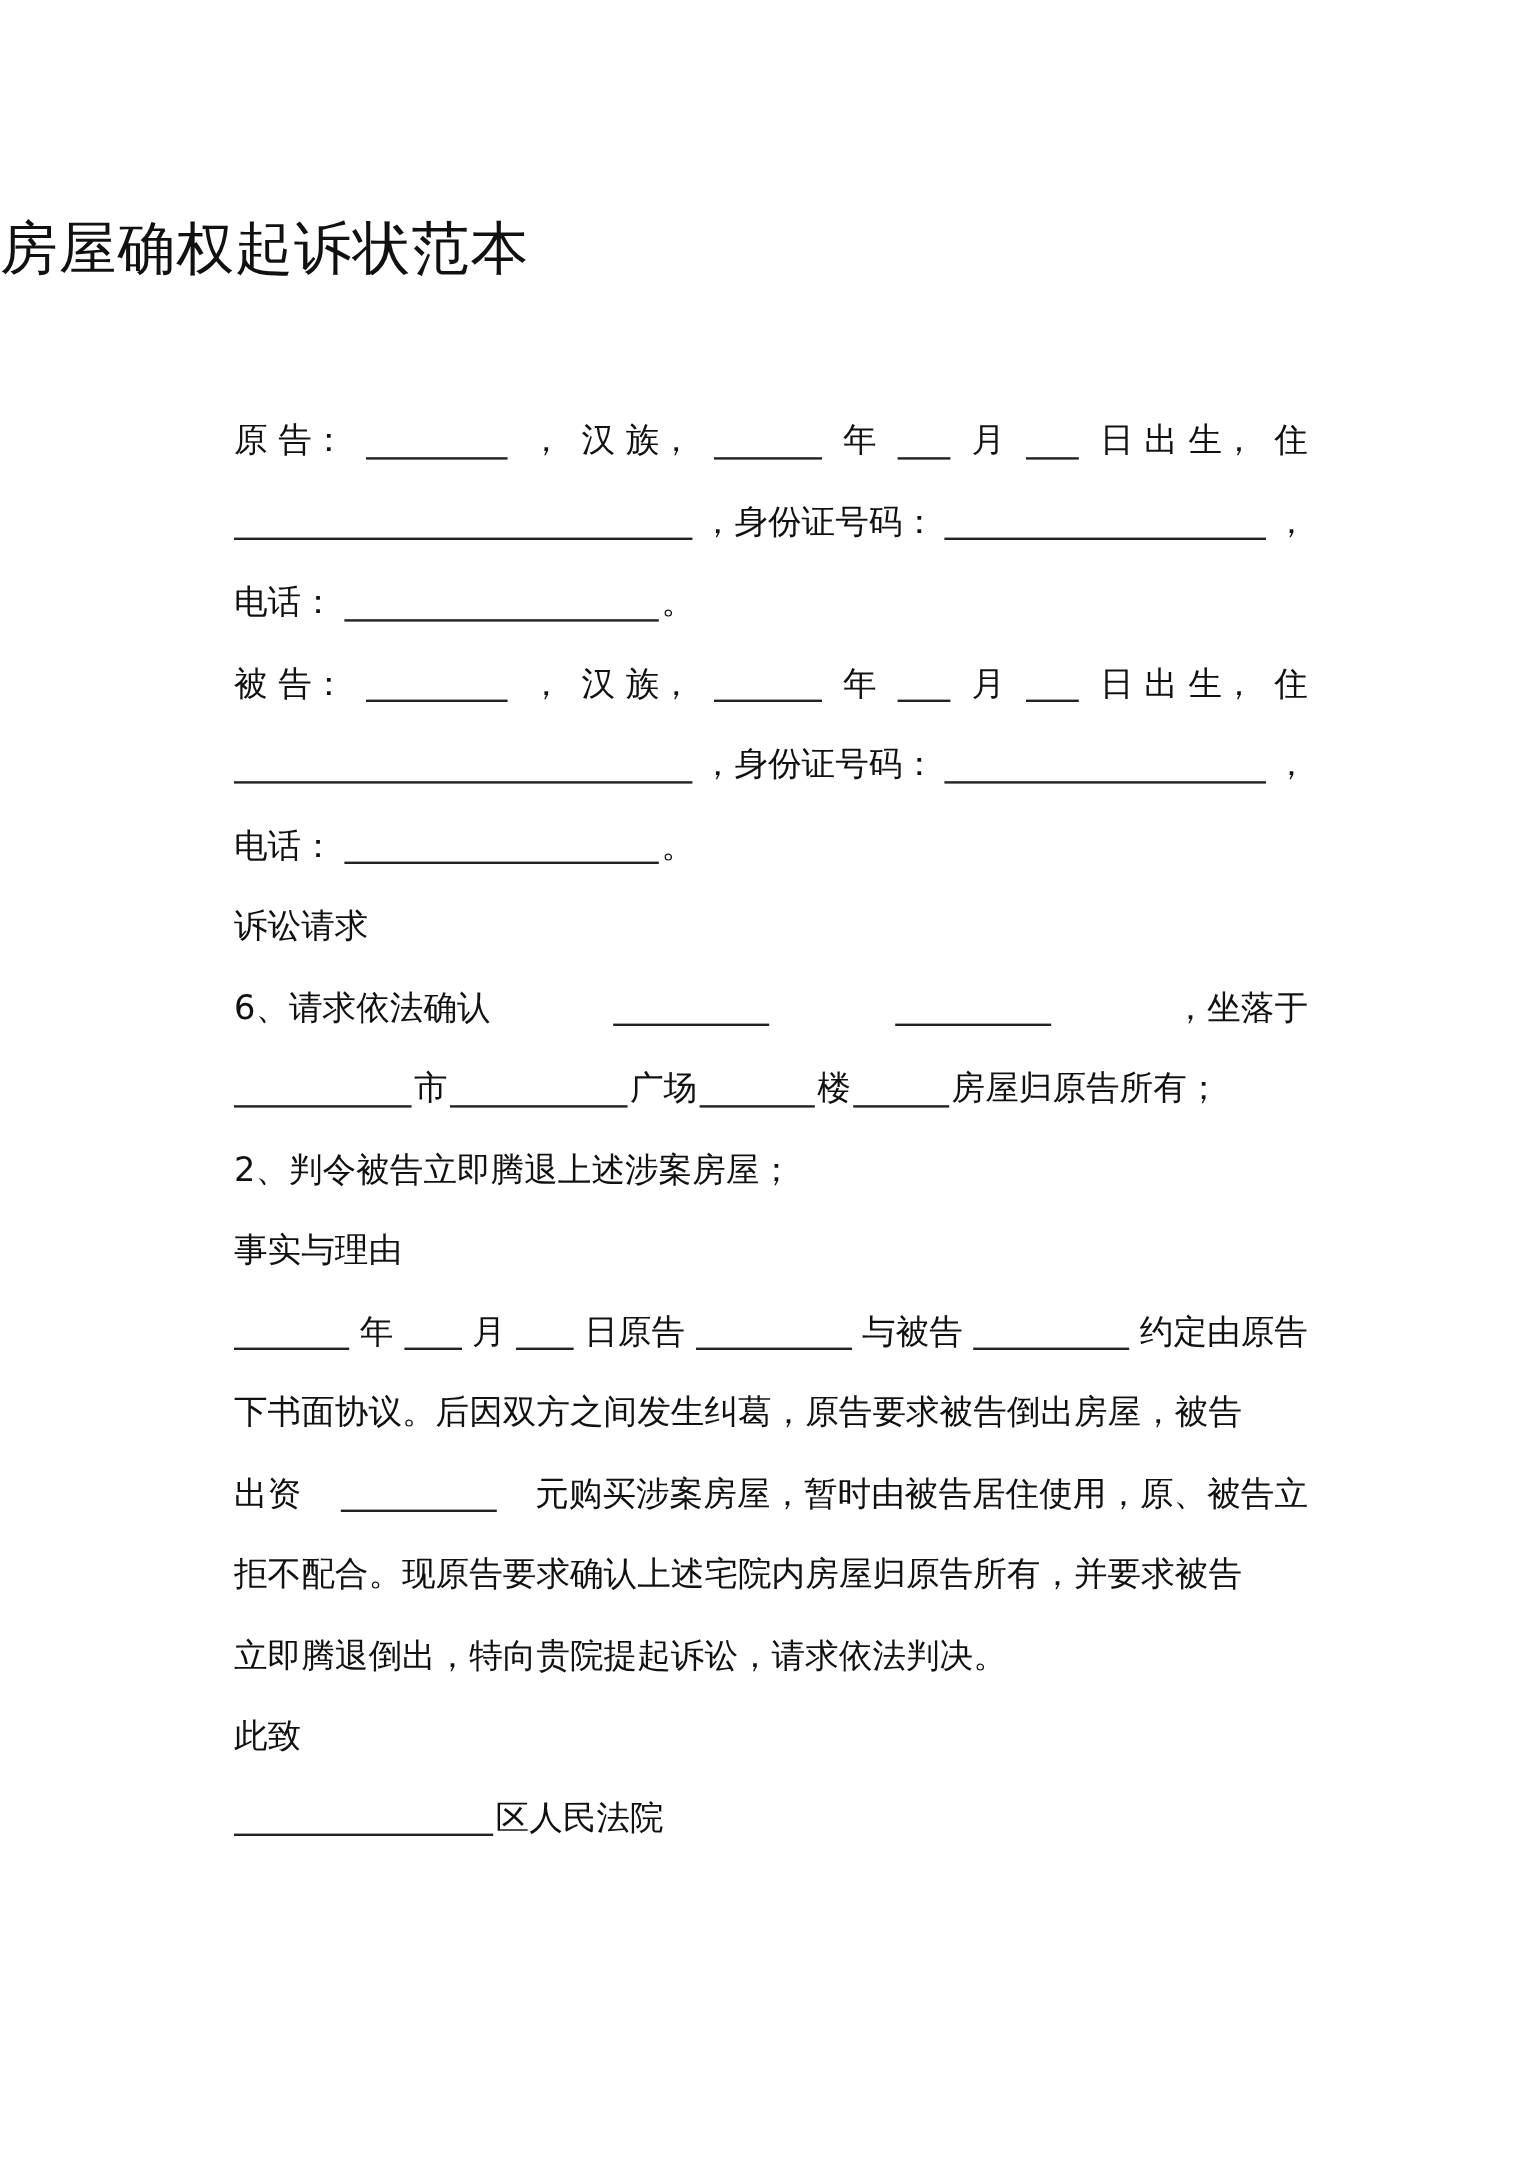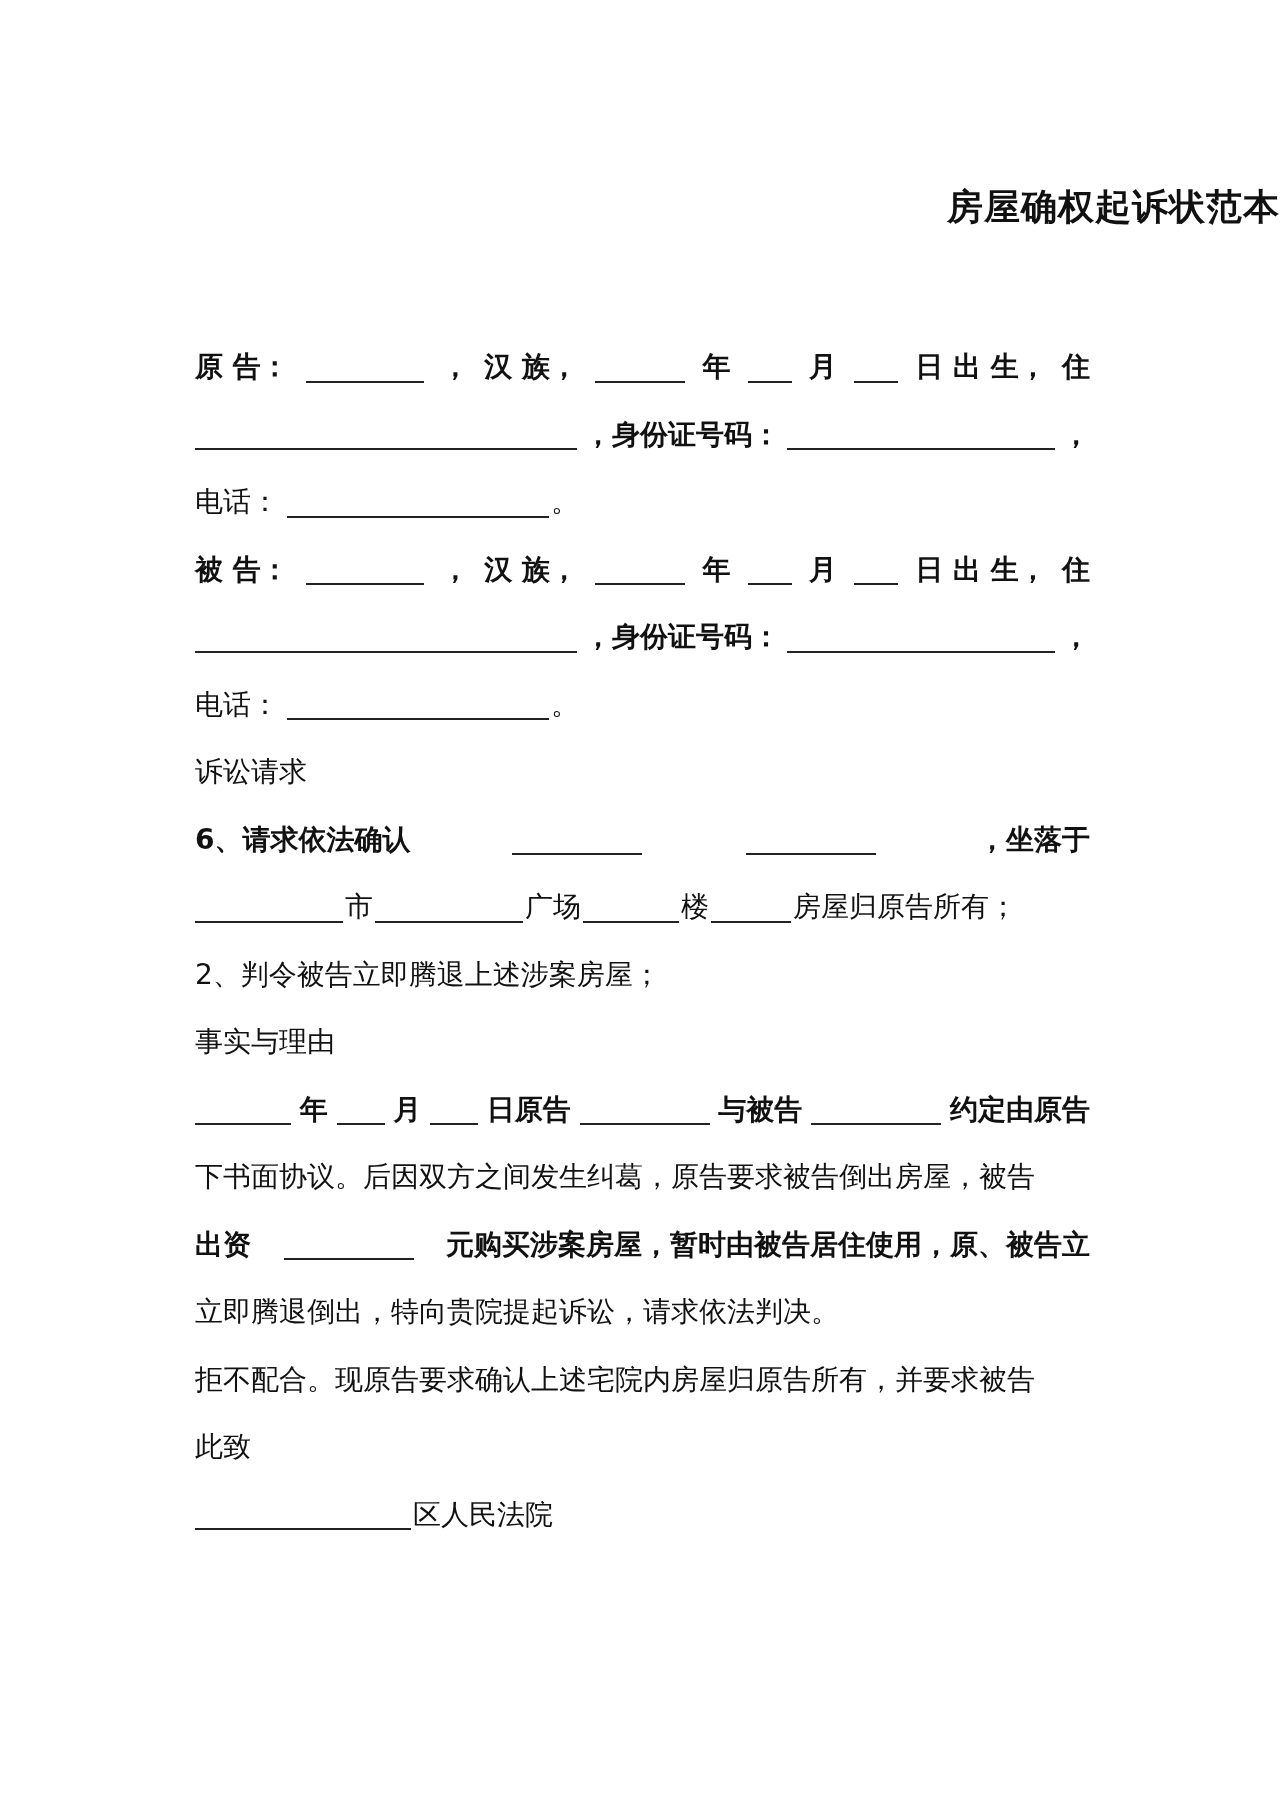--- a/index.html
+++ b/index.html
@@ -20,43 +20,42 @@
       left: 0; top: 0;
       width: 1280px;
       height: 1810px;
       background: #ffffff;
     }
     .title {
       position: absolute;
       top: 182px;
       left: 0;
       width: 1280px;
-      text-align: right;
-      font-size: 36px;
-      font-weight: bold;
+      text-align: left;
+      font-size: 48px;
+      font-weight: normal;
       letter-spacing: 1px;
       line-height: 50px;
     }
     .body-text {
       position: absolute;
       left: 195px;
       width: 895px;
       top: 333px;
       font-size: 28px;
       line-height: 67.5px;
     }
     .line {
       white-space: nowrap;
       height: 67.5px;
       display: flex;
       align-items: center;
     }
     .line.justify {
       justify-content: space-between;
-      font-weight: bold;
     }
     .seg { display: inline-block; }
     .blank {
       display: inline-block;
       border-bottom: 2px solid #222;
       height: 22px;
       margin: 0 2px;
       transform: translateY(4px);
     }
   </style>
@@ -159,24 +158,24 @@
     </div>
     <div class="line">
       <span class="seg">下书面协议。后因双方之间发生纠葛，原告要求被告倒出房屋，被告</span>
     </div>
     <div class="line justify">
       <span class="seg">出资</span>
       <span class="blank" style="width:130px"></span>
       <span class="seg">元购买涉案房屋，暂时由被告居住使用，原、被告立</span>
     </div>
     <div class="line">
-      <span class="seg">立即腾退倒出，特向贵院提起诉讼，请求依法判决。</span>
+      <span class="seg">拒不配合。现原告要求确认上述宅院内房屋归原告所有，并要求被告</span>
     </div>
     <div class="line">
-      <span class="seg">拒不配合。现原告要求确认上述宅院内房屋归原告所有，并要求被告</span>
+      <span class="seg">立即腾退倒出，特向贵院提起诉讼，请求依法判决。</span>
     </div>
 
     <div class="line">
       <span class="seg">此致</span>
     </div>
     <div class="line">
       <span class="blank" style="width:216px; margin-left:0"></span>
       <span class="seg">区人民法院</span>
     </div>
 

